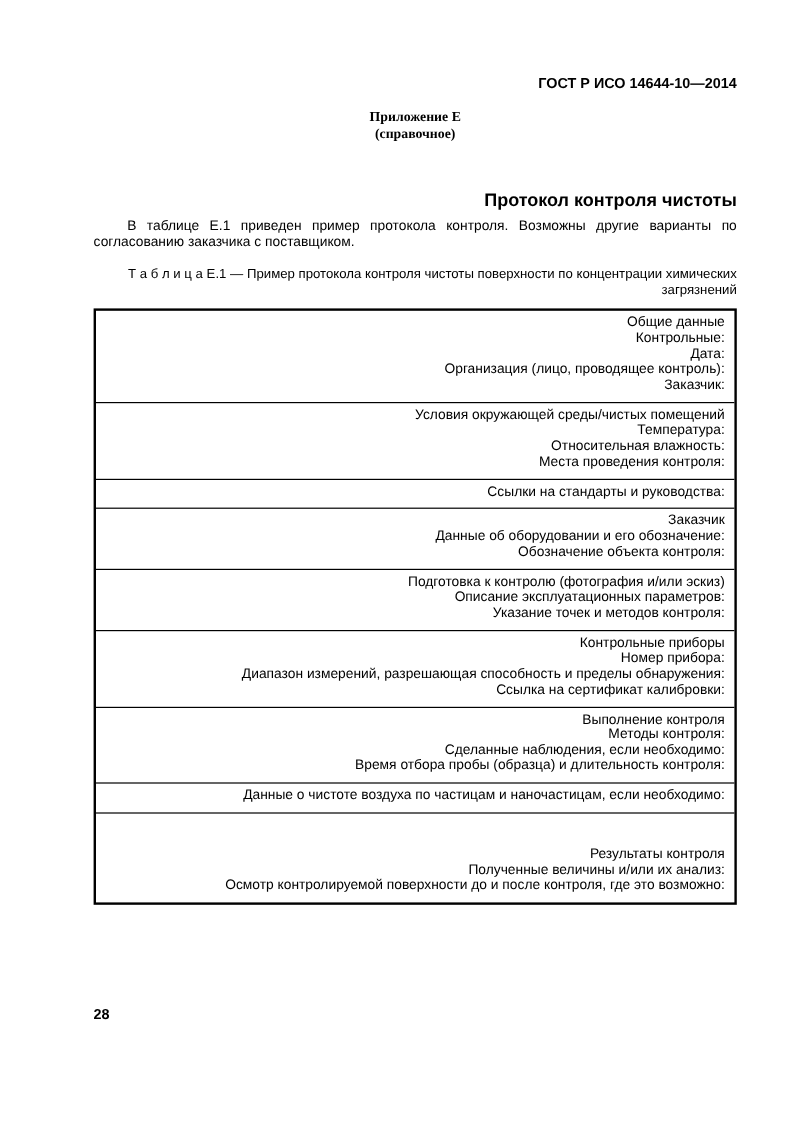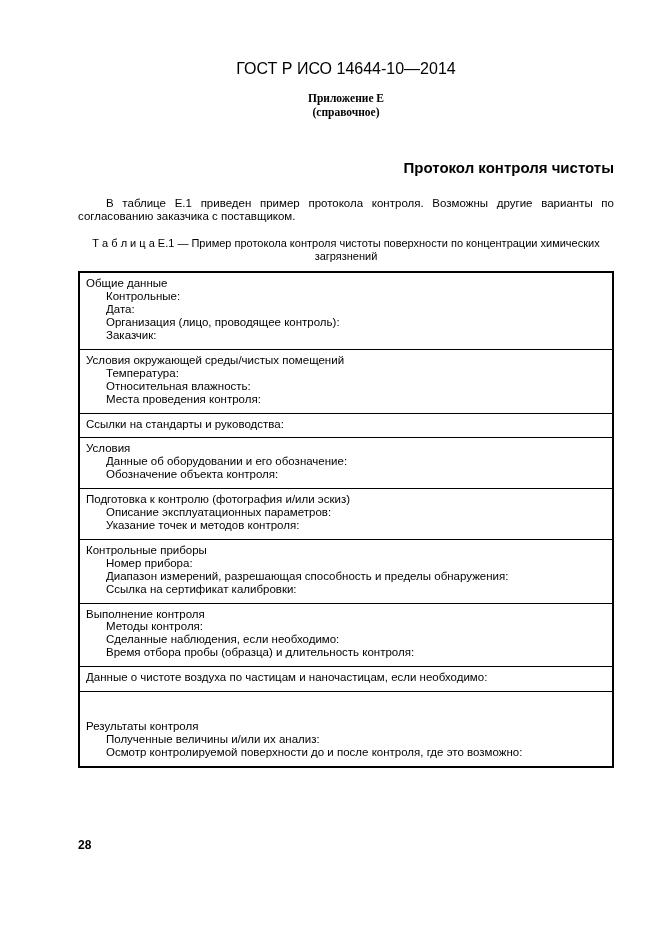--- a/index.html
+++ b/index.html
@@ -15,59 +15,60 @@
     background: #ffffff;
     overflow: hidden;
   }
   .content {
     position: absolute;
     left: 78px;
     top: 62px;
     width: 536px;
   }
   .doc-header {
-    font-size: 16px;
-    font-weight: normal;
-    text-align: center;
+    font-size: 12px;
+    font-weight: bold;
+    text-align: right;
     line-height: 14px;
   }
   .appendix-block {
     margin-top: 16px;
     text-align: center;
     font-family: Liberation Serif, serif;
   }
   .appendix-title, .appendix-subtitle {
     font-size: 11.5px;
     font-weight: bold;
     line-height: 13.5px;
   }
   .section-title {
     margin-top: 40px;
     text-align: right;
     font-size: 15px;
     font-weight: bold;
     line-height: 17px;
   }
   .intro {
-    margin-top: 21px;
+    margin-top: 7px;
     font-size: 11.5px;
     line-height: 13.2px;
     text-align: justify;
     text-indent: 28px;
   }
   .table-caption {
     margin-top: 14px;
     font-size: 11px;
     line-height: 13px;
-    text-align: center;
+    text-align: right;
   }
   .protocol-table {
     margin-top: 8px;
     border: 2px solid #000000;
     width: 100%;
+    text-align: right;
   }
   .table-row {
     border-bottom: 1.5px solid #000000;
     padding: 4px 8px 7px 6px;
   }
   .table-row:last-child {
     border-bottom: none;
     margin-top: 24px;
   }
   .row-title {
@@ -117,21 +118,21 @@
         <div class="table-row">
           <div class="row-title">Условия окружающей среды/чистых помещений</div>
           <div class="row-item">Температура:</div>
           <div class="row-item">Относительная влажность:</div>
           <div class="row-item">Места проведения контроля:</div>
         </div>
         <div class="table-row">
           <div class="row-title">Ссылки на стандарты и руководства:</div>
         </div>
         <div class="table-row">
-          <div class="row-title">Условия</div>
+          <div class="row-title">Заказчик</div>
           <div class="row-item">Данные об оборудовании и его обозначение:</div>
           <div class="row-item">Обозначение объекта контроля:</div>
         </div>
         <div class="table-row">
           <div class="row-title">Подготовка к контролю (фотография и/или эскиз)</div>
           <div class="row-item">Описание эксплуатационных параметров:</div>
           <div class="row-item">Указание точек и методов контроля:</div>
         </div>
         <div class="table-row">
           <div class="row-title">Контрольные приборы</div>

